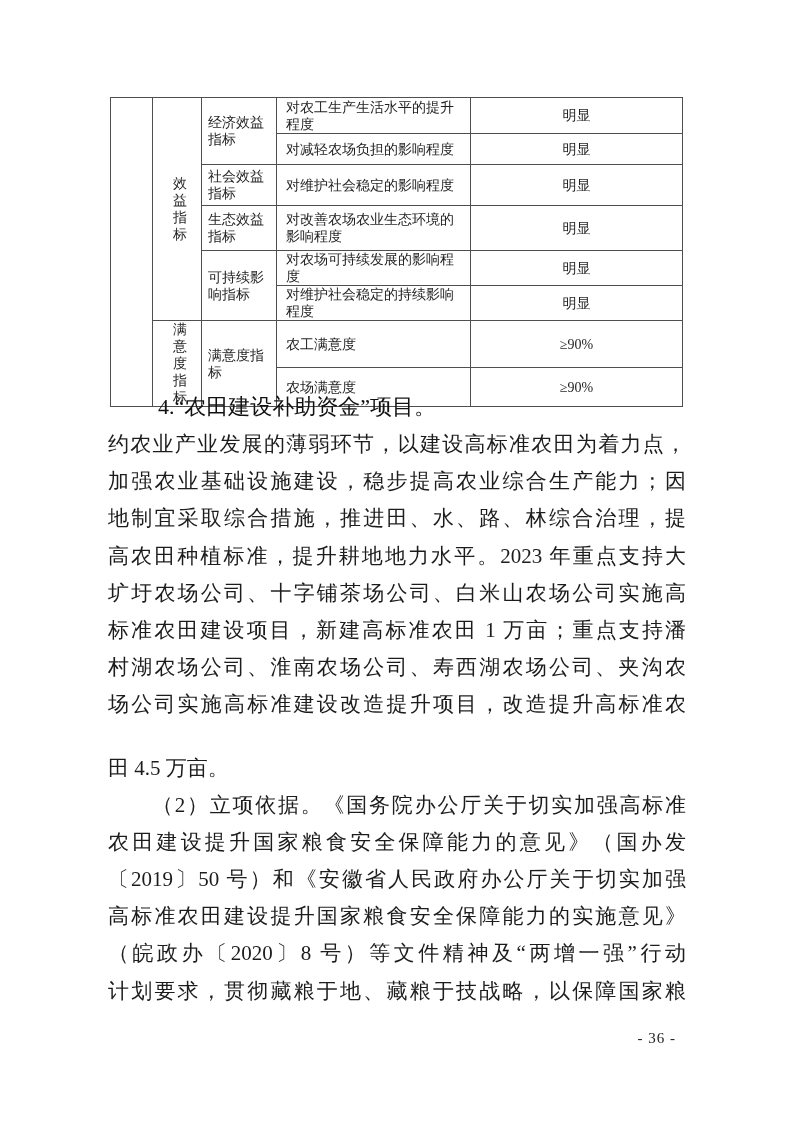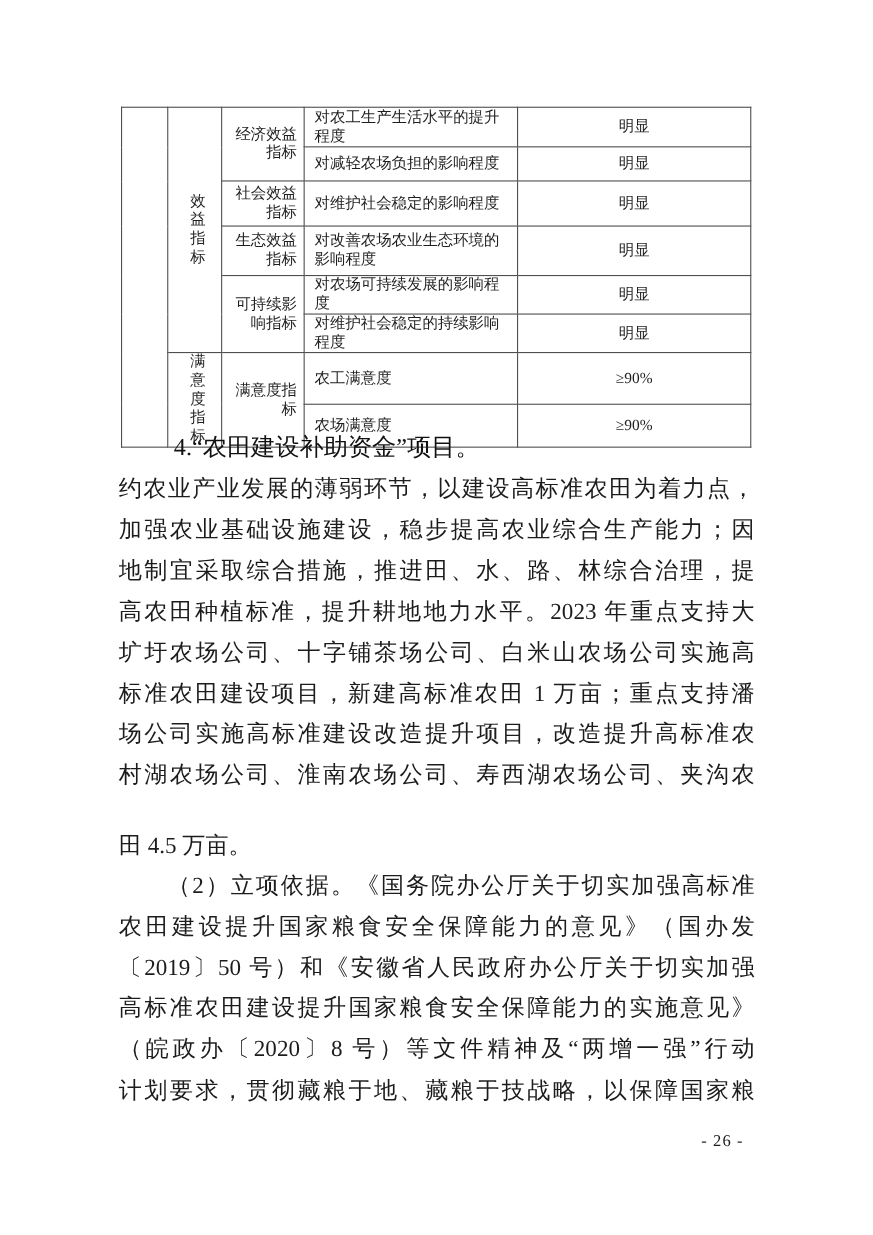--- a/index.html
+++ b/index.html
@@ -27,21 +27,21 @@
     line-height: 17px;
     color: #1f1f1f;
   }
   table.indicator td {
     border: 1px solid #4f4f4f;
     vertical-align: middle;
     overflow: hidden;
   }
   td.cA { text-align: center; padding: 0; }
   td.cB { text-align: center; padding: 0 20px; }
-  td.cC { text-align: right; padding: 0 6px; }
+  td.cC { text-align: left; padding: 0 6px; }
   td.cD { text-align: left;   padding: 0 9px; }
   td.cE { text-align: center; padding: 0 4px; }
   tr.h36 { height: 36px; }
   tr.h31 { height: 31px; }
   tr.h41 { height: 41px; }
   tr.h45 { height: 45px; }
   tr.h35 { height: 35px; }
   tr.h33 { height: 33px; }
   tr.h37 { height: 37px; }
   tr.h30 { height: 30px; }
@@ -145,27 +145,27 @@
 
   <div class="textblock">
     <div class="doc-heading">4.“农田建设补助资金”项目。</div>
 
     <div class="line">约农业产业发展的薄弱环节，以建设高标准农田为着力点，</div>
     <div class="line">加强农业基础设施建设，稳步提高农业综合生产能力；因</div>
     <div class="line">地制宜采取综合措施，推进田、水、路、林综合治理，提</div>
     <div class="line">高农田种植标准，提升耕地地力水平。2023 年重点支持大</div>
     <div class="line">圹圩农场公司、十字铺茶场公司、白米山农场公司实施高</div>
     <div class="line">标准农田建设项目，新建高标准农田 1 万亩；重点支持潘</div>
+    <div class="line">村湖农场公司、淮南农场公司、寿西湖农场公司、夹沟农</div>
     <div class="line">场公司实施高标准建设改造提升项目，改造提升高标准农</div>
-    <div class="line">村湖农场公司、淮南农场公司、寿西湖农场公司、夹沟农</div>
     <div class="line short">田 4.5 万亩。</div>
 
     <div class="line indent">（2）立项依据。《国务院办公厅关于切实加强高标准</div>
     <div class="line">农田建设提升国家粮食安全保障能力的意见》（国办发</div>
     <div class="line">〔2019〕50 号）和《安徽省人民政府办公厅关于切实加强</div>
     <div class="line">高标准农田建设提升国家粮食安全保障能力的实施意见》</div>
     <div class="line">（皖政办〔2020〕8 号）等文件精神及“两增一强”行动</div>
     <div class="line">计划要求，贯彻藏粮于地、藏粮于技战略，以保障国家粮</div>
   </div>
 
-  <div class="page-number">- 26 -</div>
+  <div class="page-number">- 36 -</div>
 
 </div>
 
 </body></html>

